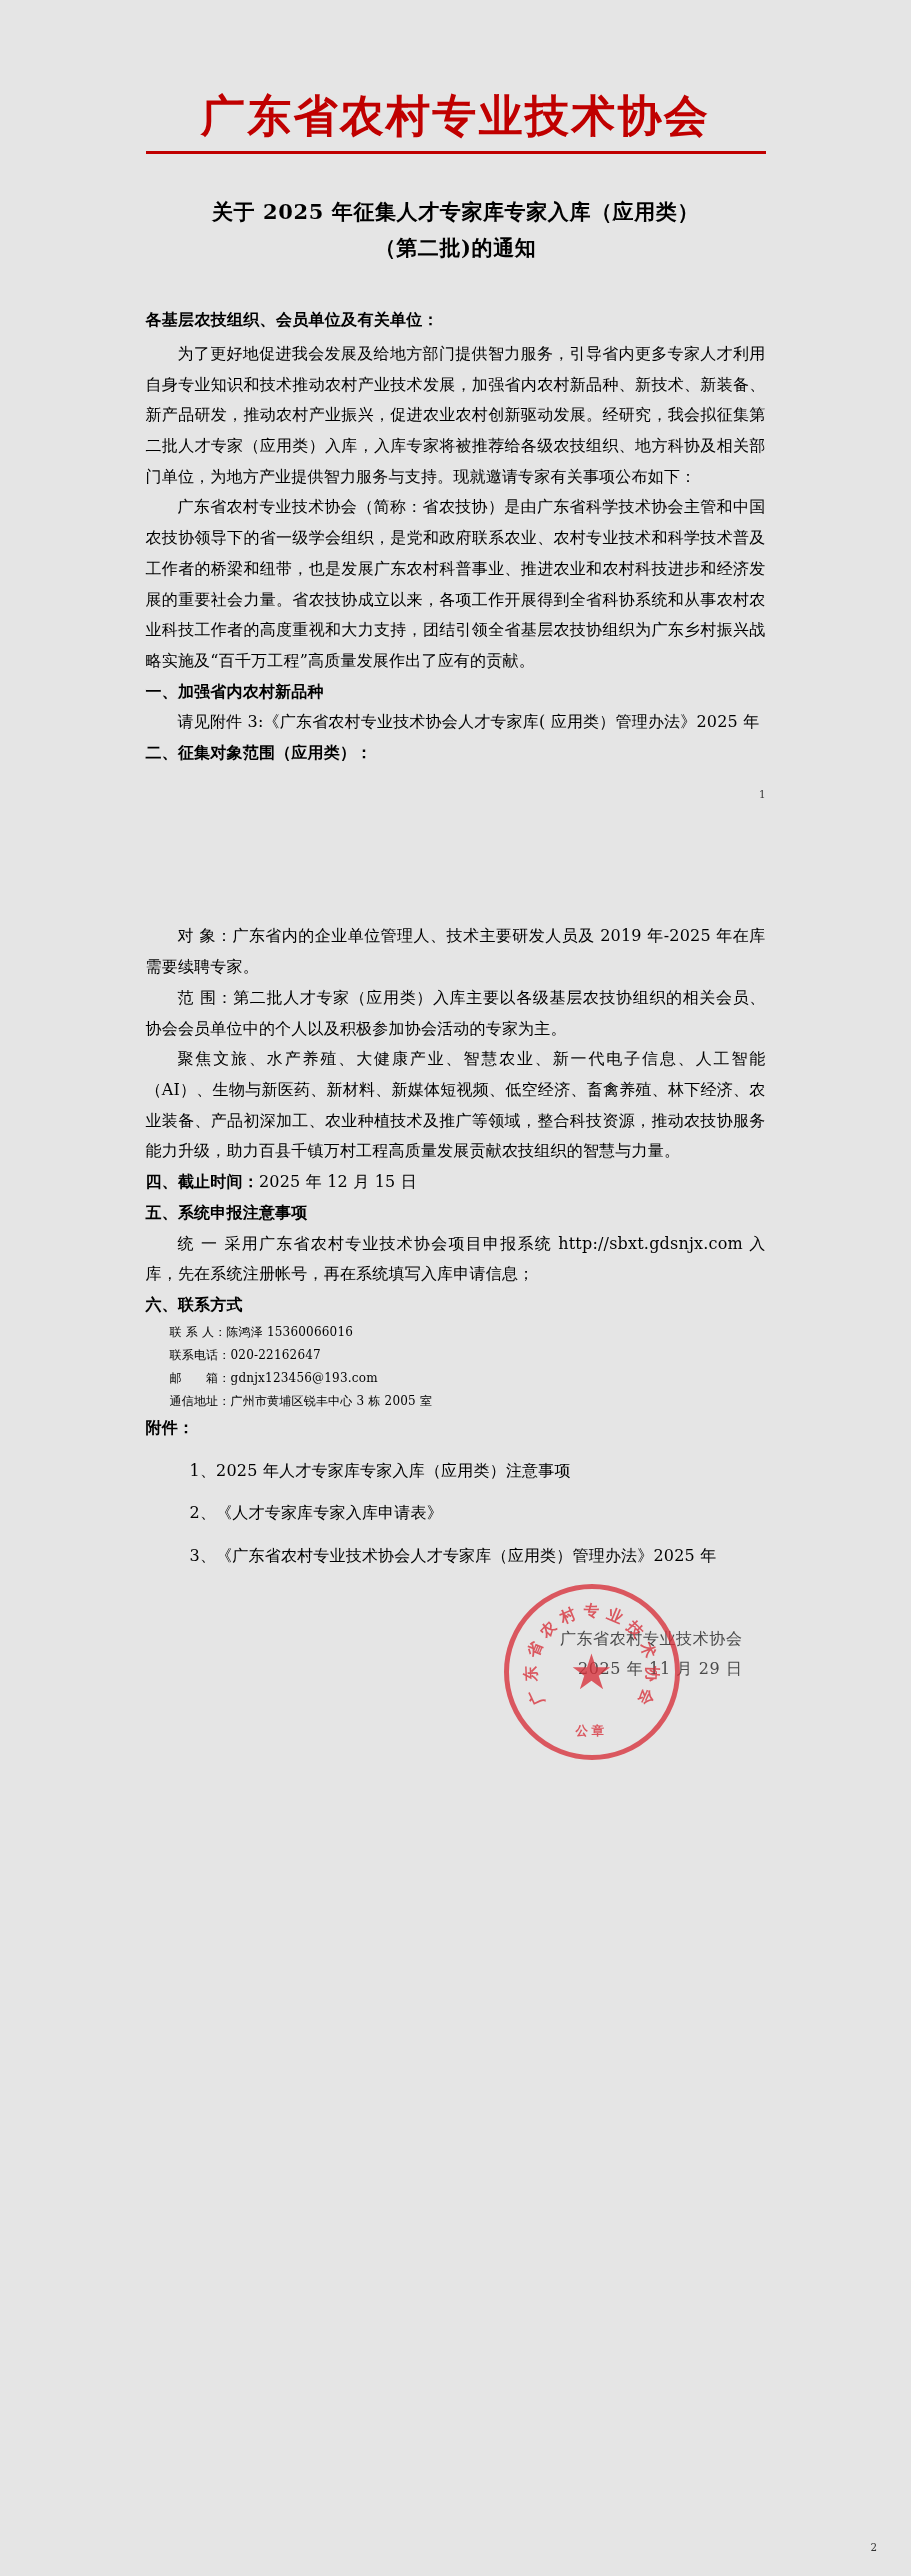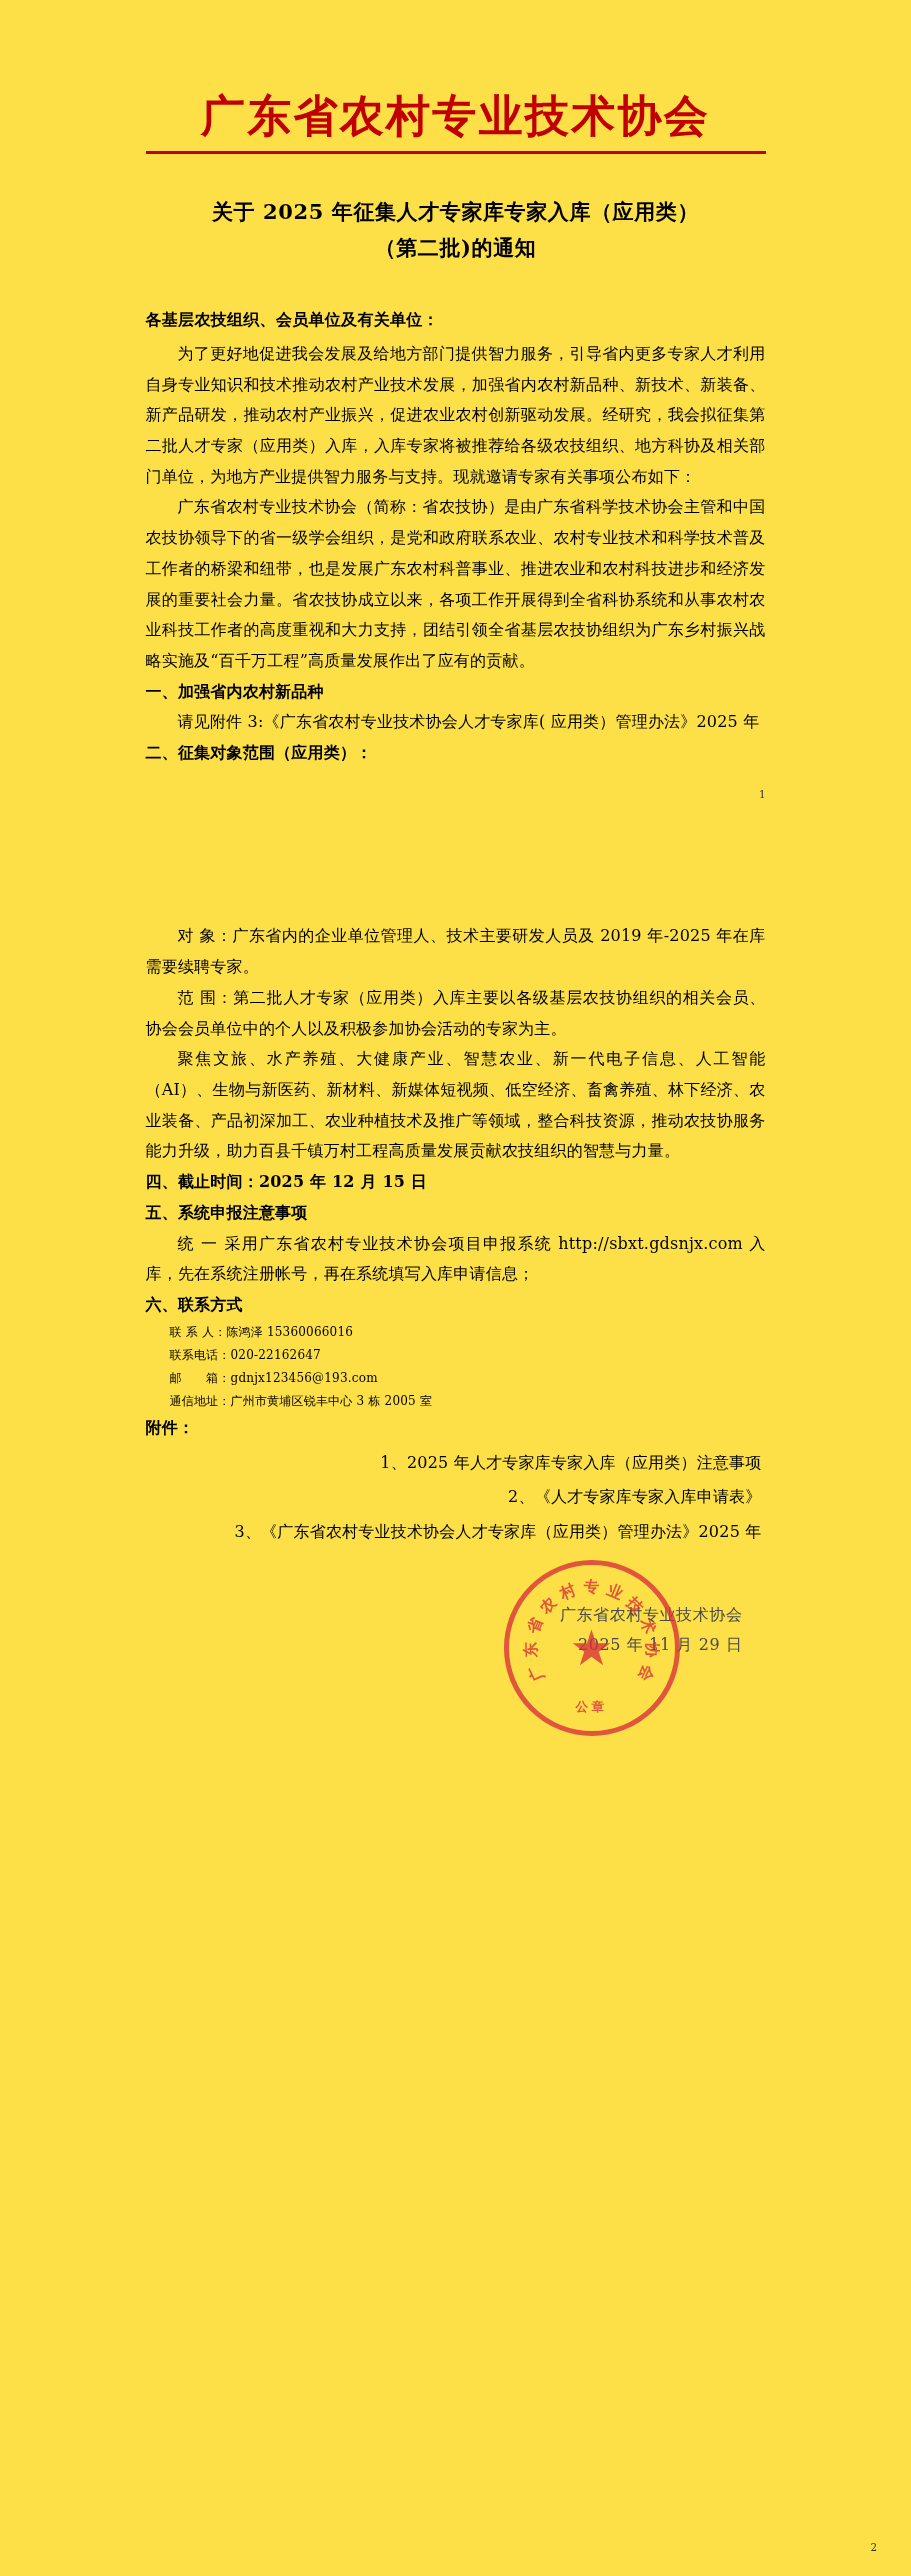--- a/index.html
+++ b/index.html
@@ -8,21 +8,21 @@
     background: #ffffff;
   }
   body {
     font-family: "DejaVu Serif", "Liberation Serif", serif;
     color: #000000;
   }
   .page {
     width: 911px;
     min-height: 2576px;
     position: relative;
-    background: #fde047;
+    background: #e5e5e5;
     box-sizing: border-box;
     padding: 0;
   }
   .sheet {
     width: 620px;
     margin: 0 auto;
     position: relative;
     padding-top: 92px;
   }
   
@@ -71,45 +71,44 @@
   }
   .heading-item {
     font-size: 16px;
     line-height: 1.92;
     margin: 0;
     text-indent: 0;
     font-weight: bold;
     letter-spacing: 0.2px;
   }
   .heading-item .normal {
-    font-weight: bold;
+    font-weight: normal;
   }
   .pagenum-1 {
     text-align: right;
     font-size: 10.3px;
     color: #333;
     margin-top: 19.5px;
   }
   .page-break {
     height: 121px;
   }
   .contact-line {
     font-size: 12px;
     line-height: 1.92;
     margin: 0;
     text-indent: 2em;
     letter-spacing: 0.2px;
   }
   .attach-line {
     font-size: 16px;
     line-height: 1.92;
-    margin: 4px;
+    margin: 12px;
     text-indent: 2em;
     letter-spacing: 0.2px;
-    text-align: right;
   }
   .sign-block {
     margin-top: 52px;
     text-align: right;
     position: relative;
     padding-right: 23px;
   }
   .sign-org, .sign-date {
     font-size: 16px;
     line-height: 1.9;

